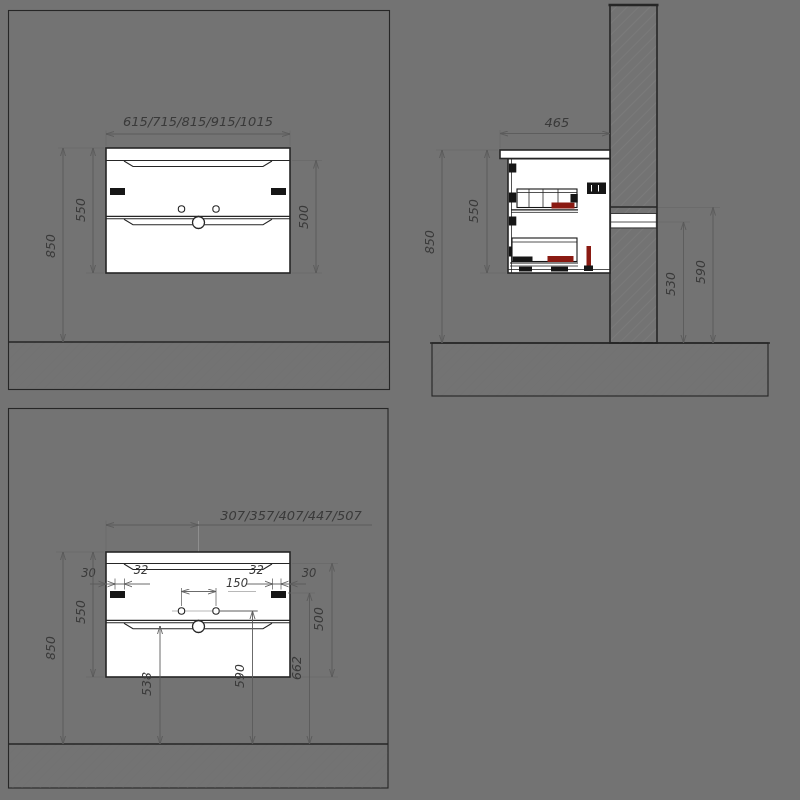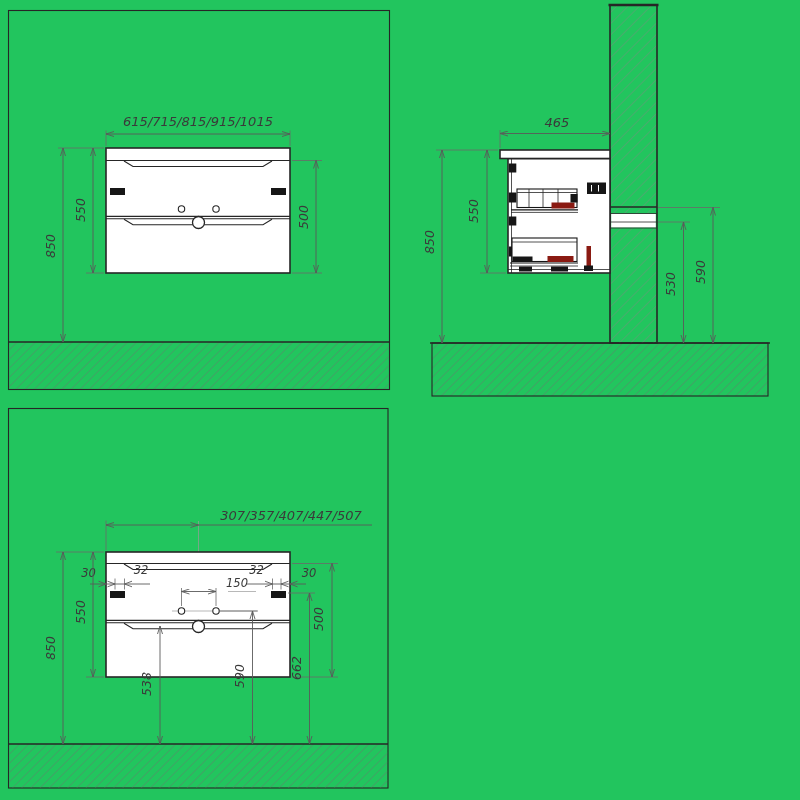--- a/index.html
+++ b/index.html
@@ -1,16 +1,16 @@
 <!DOCTYPE html>
 <html><head>
 <meta charset="utf-8">
 <style>
   html,body{margin:0;padding:0;background:#ffffff;}
-  .page{width:800px;height:800px;background:#22c55e;position:relative;overflow:hidden;}
+  .page{width:800px;height:800px;background:#737373;position:relative;overflow:hidden;}
   svg{display:block;}
   svg text{font-family:"DejaVu Sans",sans-serif;font-style:italic;fill:#3a3a3a;}
   .panel{fill:#ffffff;stroke:#262626;stroke-width:1.6;}
   .thick{stroke:#262626;stroke-width:1.6;fill:none;}
   .med{stroke:#262626;stroke-width:1.1;fill:none;}
   .thin{stroke:#262626;stroke-width:0.8;fill:none;}
   .box{fill:#ffffff;stroke:#161616;stroke-width:1.1;}
   .dim{stroke:#5a5a5a;stroke-width:0.9;fill:none;}
   .ext{stroke:#6a6a6a;stroke-width:0.8;fill:none;}
   .faint{stroke:#9a9a9a;stroke-width:0.7;fill:none;}

